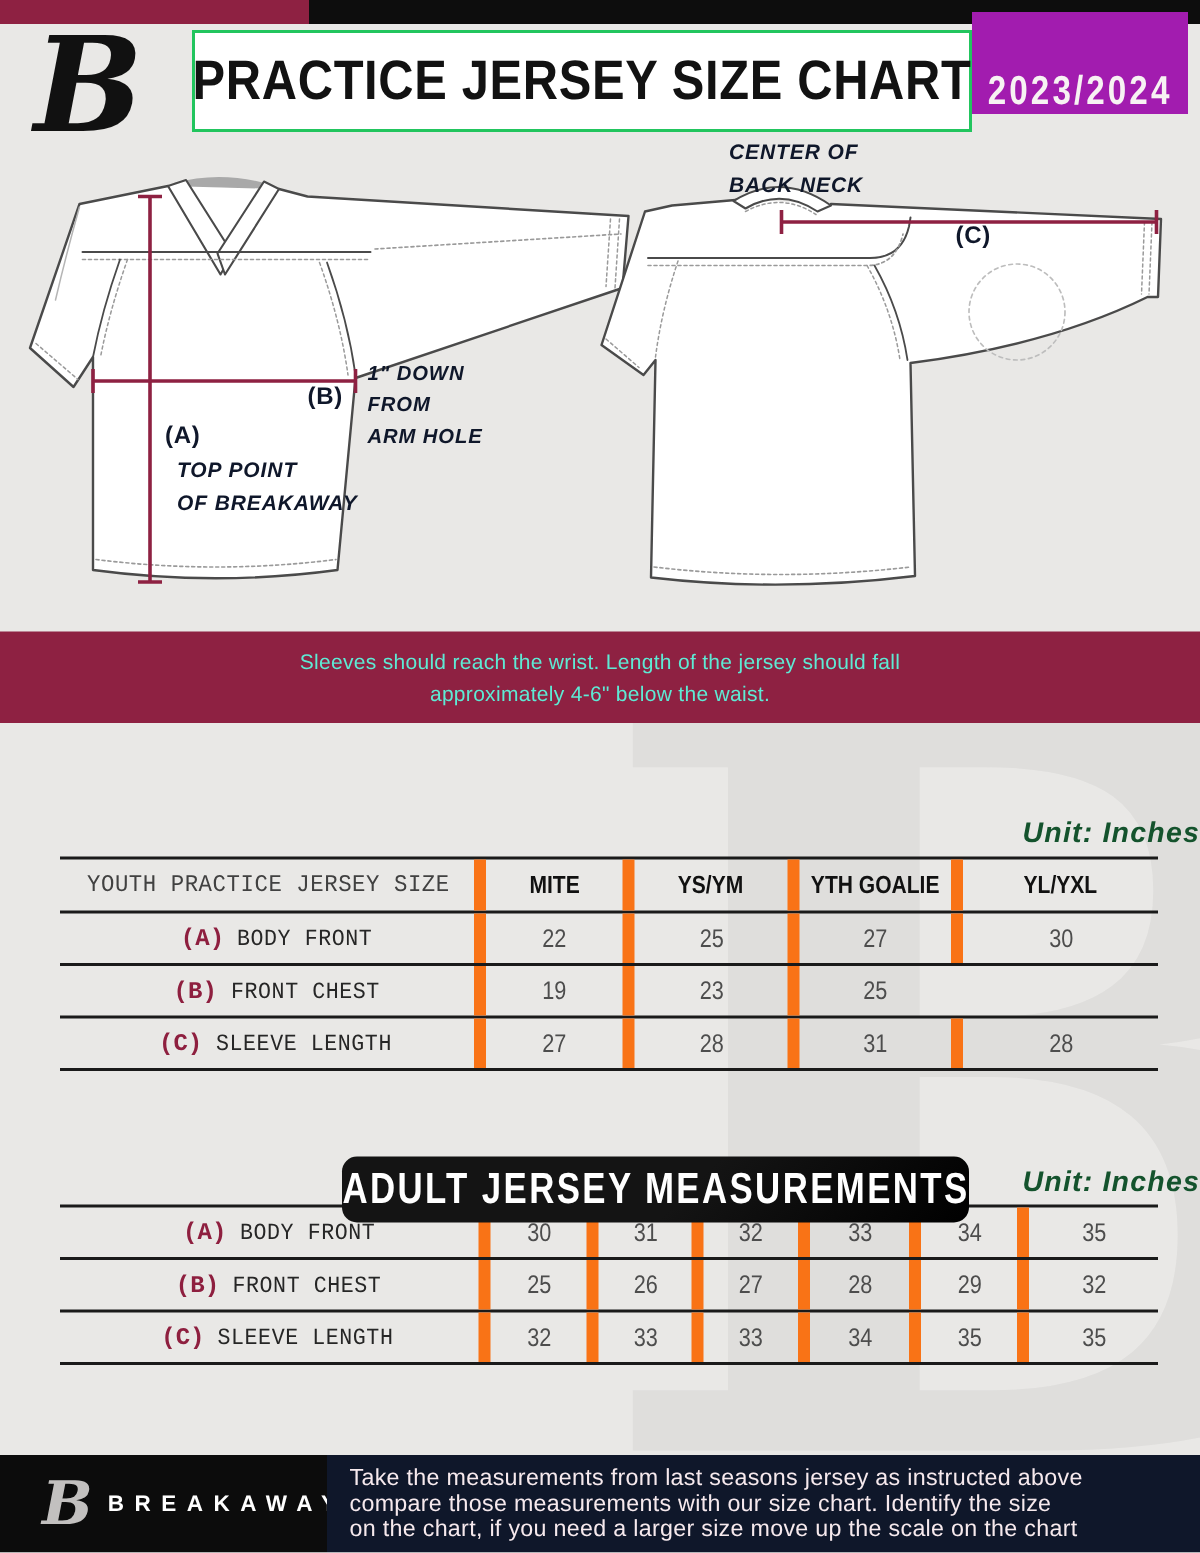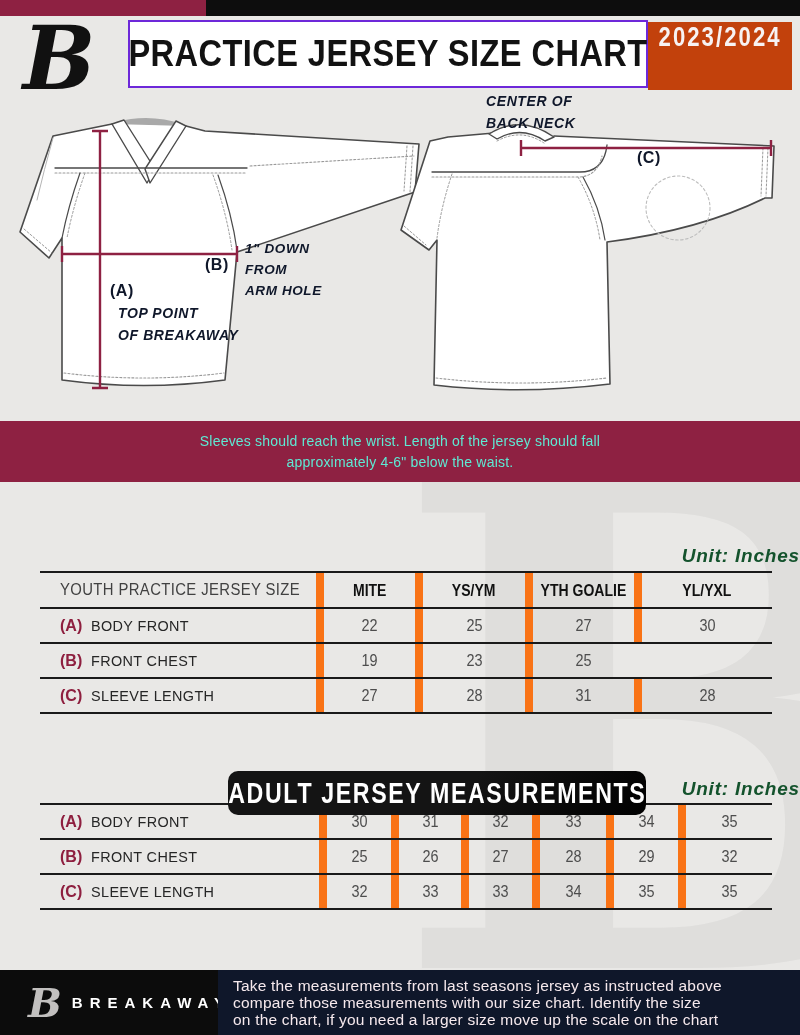--- a/index.html
+++ b/index.html
@@ -17,28 +17,28 @@
   .topstrip { left:0; top:0; width:800px; height:16px; background:#0D0D0D; }
   .topstrip-maroon { left:0; top:0; width:206px; height:16px; background:#8E2142; }
   .brand-logo {
     left:16px; top:12px; width:86px; height:92px;
     font-family:"DejaVu Serif", serif; font-weight:bold; font-style:italic;
     font-size:86px; line-height:92px; color:#111; text-align:center;
     transform:scaleY(1.02);
   }
   .titlebox {
     left:128px; top:20px; width:520px; height:68px; background:#FFFFFF;
-    border:2px solid #6d28d9; box-sizing:border-box;
+    border:2px solid #22c55e; box-sizing:border-box;
     display:flex; align-items:center; justify-content:center; z-index:3;
   }
   .titlebox .t { font-size:37px; font-weight:bold; color:#121212; letter-spacing:0.5px;
     transform:scaleX(0.88); transform-origin:center; white-space:nowrap; }
   .seasonbox {
-    left:648px; top:22px; width:144px; height:68px; background:#c2410c;
-    display:flex; align-items:flex-start; justify-content:center; z-index:3;
+    left:648px; top:8px; width:144px; height:68px; background:#a21caf;
+    display:flex; align-items:flex-end; justify-content:center; z-index:3;
   }
   .seasonbox .t { font-size:27px; font-weight:bold; color:#F7F2F3; letter-spacing:2.5px;
     transform:scaleX(0.82); transform-origin:center; white-space:nowrap; }
 
   
   .diagram-svg { left:0; top:105px; z-index:2; }
   .ann { color:#0f172a; z-index:3; }
   .ann-key { font-weight:bold; font-size:16px; letter-spacing:0.5px; }
   .ann-note { font-style:italic; font-size:14px; line-height:1.55; letter-spacing:0.6px; white-space:pre-line; font-weight:600; }
 
@@ -62,21 +62,21 @@
 
   
   .sizetable { left:40px; width:732px; border-top:2.5px solid #1A1A1A; z-index:2; }
   .trow { display:grid; border-bottom:2px solid #1A1A1A; box-sizing:border-box; }
   .trow.head { height:36px; border-bottom:2.5px solid #1A1A1A; }
   .trow.body { height:35px; }
   .trow:last-child { border-bottom:2.5px solid #1A1A1A; }
   .youth-grid { grid-template-columns:276px 99px 110px 109px 138px; }
   .adult-grid { grid-template-columns:279px 72px 70px 71px 74px 72px 94px; }
   .cell { display:flex; align-items:center; justify-content:center; border-left:8px solid #f97316; }
-  .cell.first { border-left:none; justify-content:flex-start; padding-left:20px; }
+  .cell.first { border-left:none; justify-content:center; padding-left:20px;font-family:Liberation Mono, monospace; }
   .cell.colhead { font-weight:bold; font-size:16.5px; color:#111; }
   .cell.first.colhead { font-weight:normal; font-size:16px; color:#414141; letter-spacing:0.4px; }
   .cell .num { font-size:17px; color:#4D4D4D; }
   .rowkey { color:#8E1F3F; font-weight:bold; font-size:16px; margin-right:9px; }
   .rowlabel { color:#262626; font-size:15.5px; letter-spacing:0.4px; }
 
   
   .footer-black { left:0; top:970px; width:218px; height:65px; background:#0C0C0C; z-index:3;
     display:flex; align-items:center; }
   .footer-logo { font-family:"DejaVu Serif", serif; font-weight:bold; font-style:italic;

